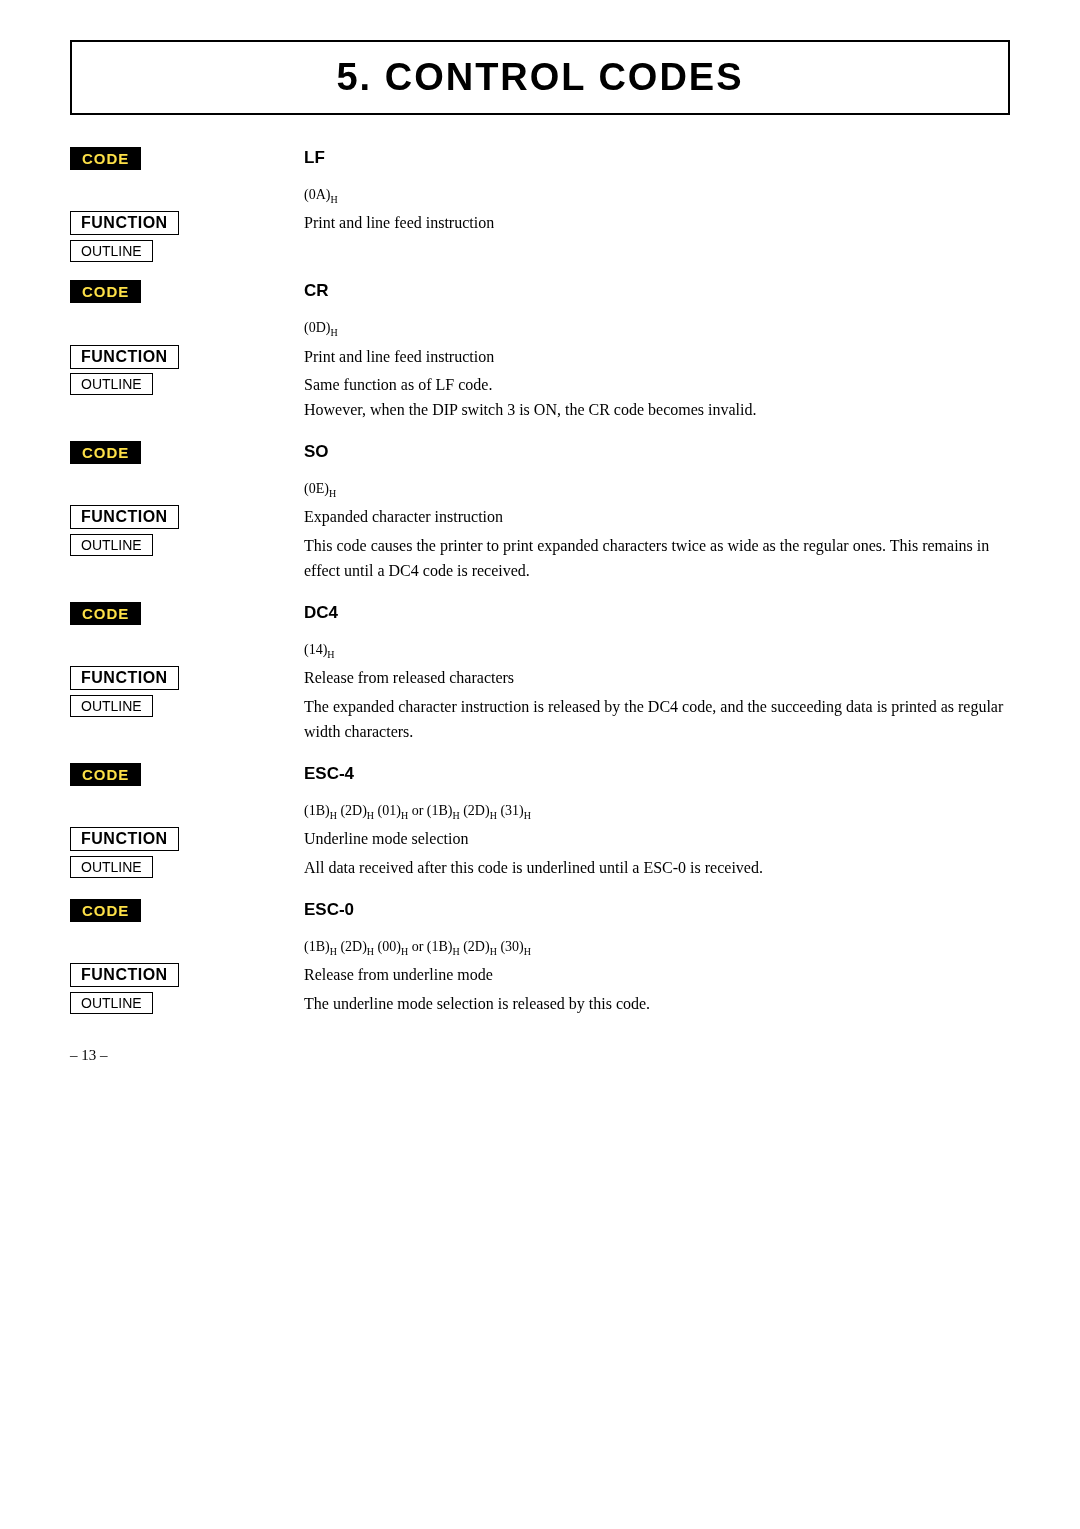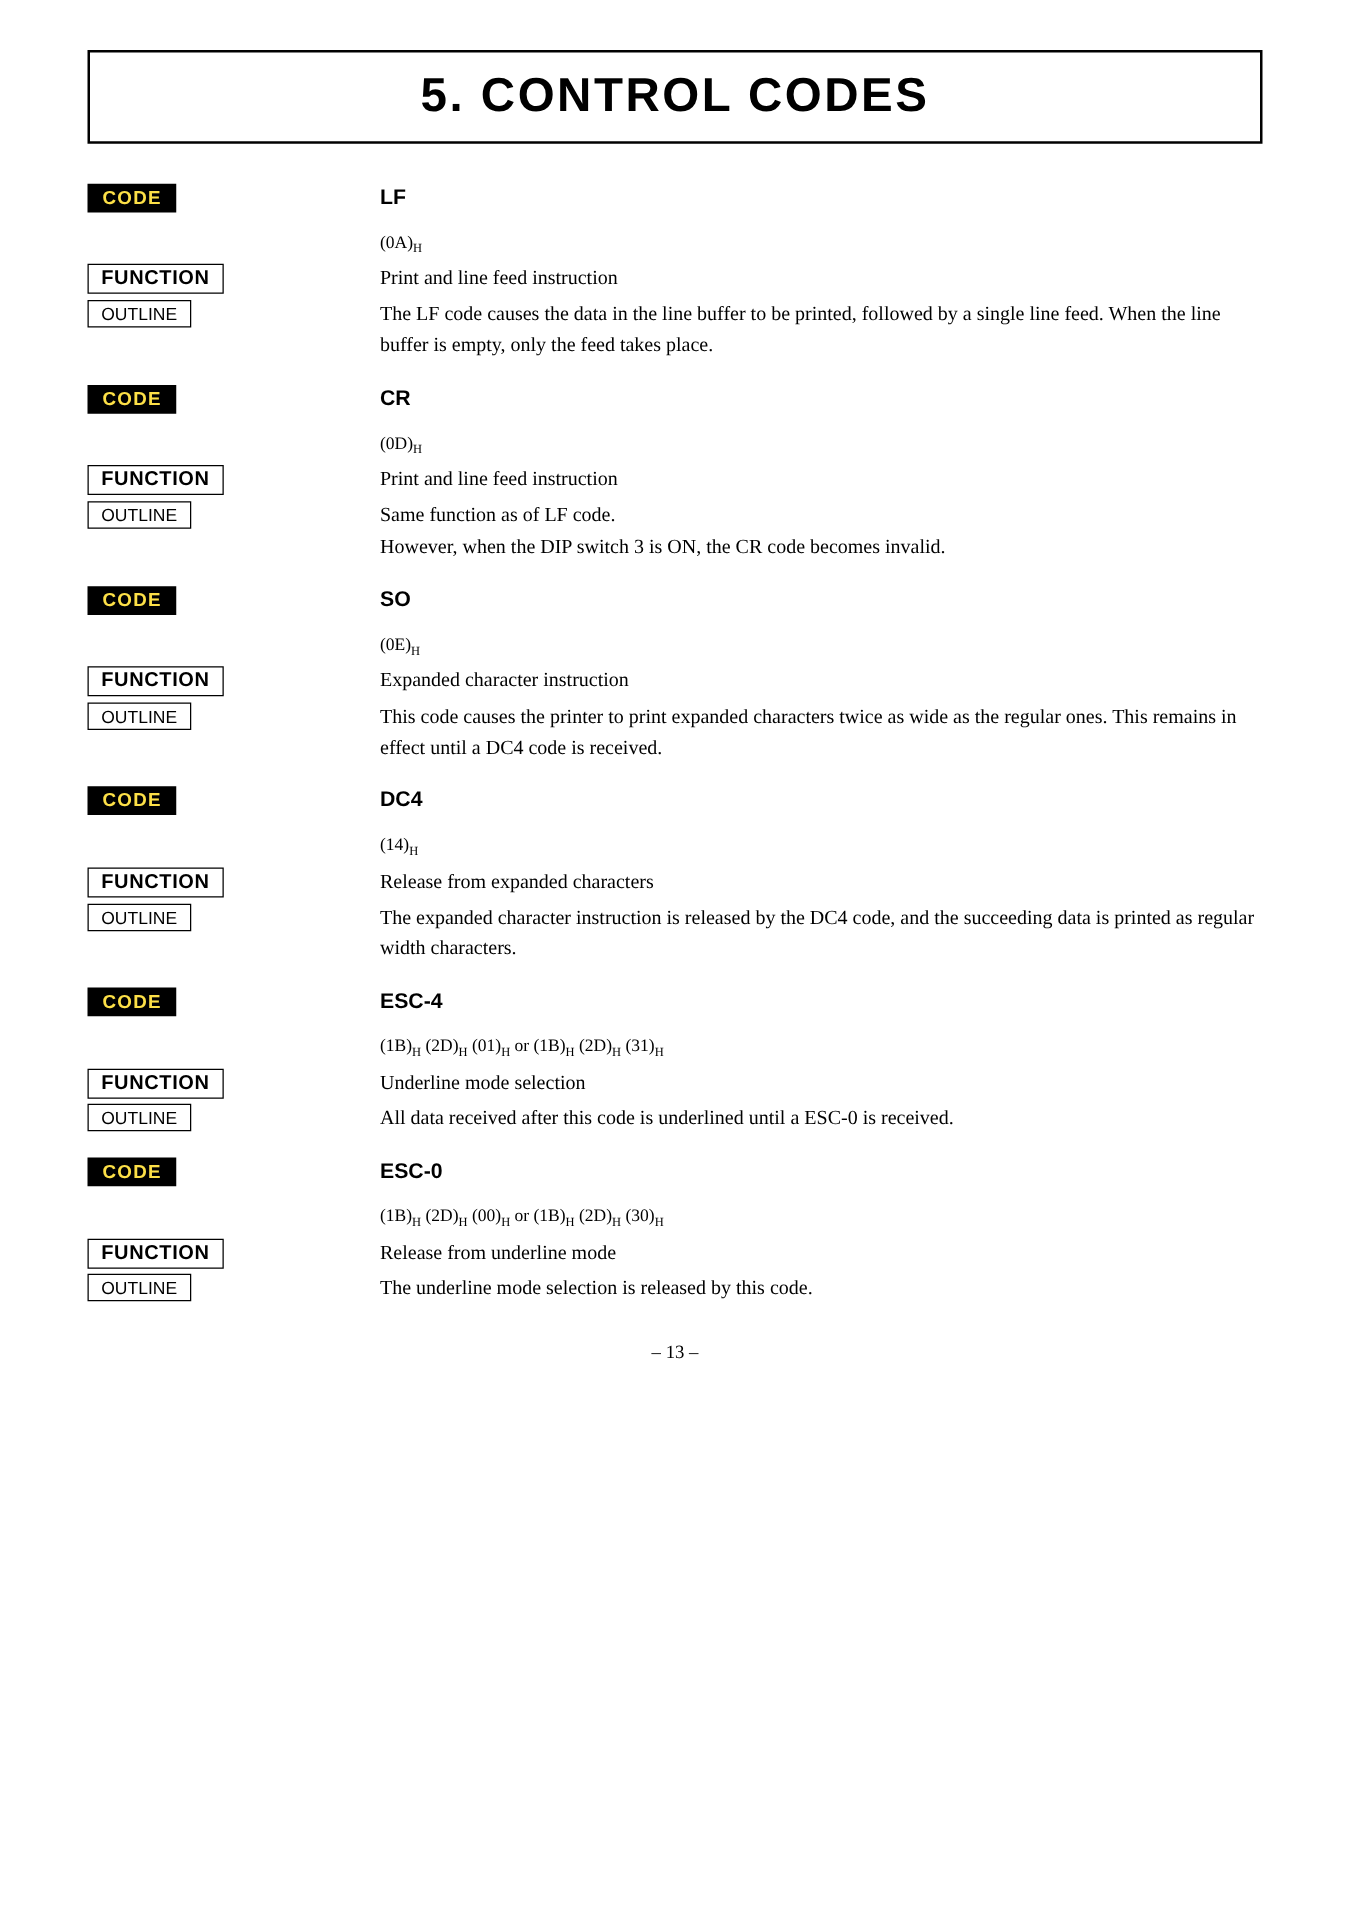--- a/index.html
+++ b/index.html
@@ -90,21 +90,21 @@
       font-family: 'Times New Roman', Times, serif;
       margin-top: 15px;
     }
 
     sub {
       font-size: 10px;
       vertical-align: sub;
     }
 
     .page-number {
-      text-align: center;
+      text-align: left;
       margin-top: 30px;
       font-size: 15px;
     }
   </style>
 </head>
 <body>
 
 <div class="page-title-box">
   <span class="page-title">5. CONTROL CODES</span>
 </div>
@@ -117,21 +117,20 @@
           <div class="code-name">LF</div>
           <div class="code-hex">(0A)<sub>H</sub></div>
         </div>
       </div>
       <div class="row">
         <div class="label-col"><span class="function-badge">FUNCTION</span></div>
         <div class="content-col">Print and line feed instruction</div>
       </div>
       <div class="row">
         <div class="label-col"><span class="outline-badge">OUTLINE</span></div>
-        <div class="content-col">The LF code causes the data in the line buffer to be printed, followed by a single line feed. When the line buffer is empty, only the feed takes place.</div>
       </div>
     </div>
     <div class="entry">
       <div class="row">
         <div class="label-col"><span class="code-badge">CODE</span></div>
         <div class="content-col">
           <div class="code-name">CR</div>
           <div class="code-hex">(0D)<sub>H</sub></div>
         </div>
       </div>
@@ -164,21 +163,21 @@
     <div class="entry">
       <div class="row">
         <div class="label-col"><span class="code-badge">CODE</span></div>
         <div class="content-col">
           <div class="code-name">DC4</div>
           <div class="code-hex">(14)<sub>H</sub></div>
         </div>
       </div>
       <div class="row">
         <div class="label-col"><span class="function-badge">FUNCTION</span></div>
-        <div class="content-col">Release from expanded characters</div>
+        <div class="content-col">Release from released characters</div>
       </div>
       <div class="row">
         <div class="label-col"><span class="outline-badge">OUTLINE</span></div>
         <div class="content-col">The expanded character instruction is released by the DC4 code, and the succeeding data is printed as regular width characters.</div>
       </div>
     </div>
     <div class="entry">
       <div class="row">
         <div class="label-col"><span class="code-badge">CODE</span></div>
         <div class="content-col">

